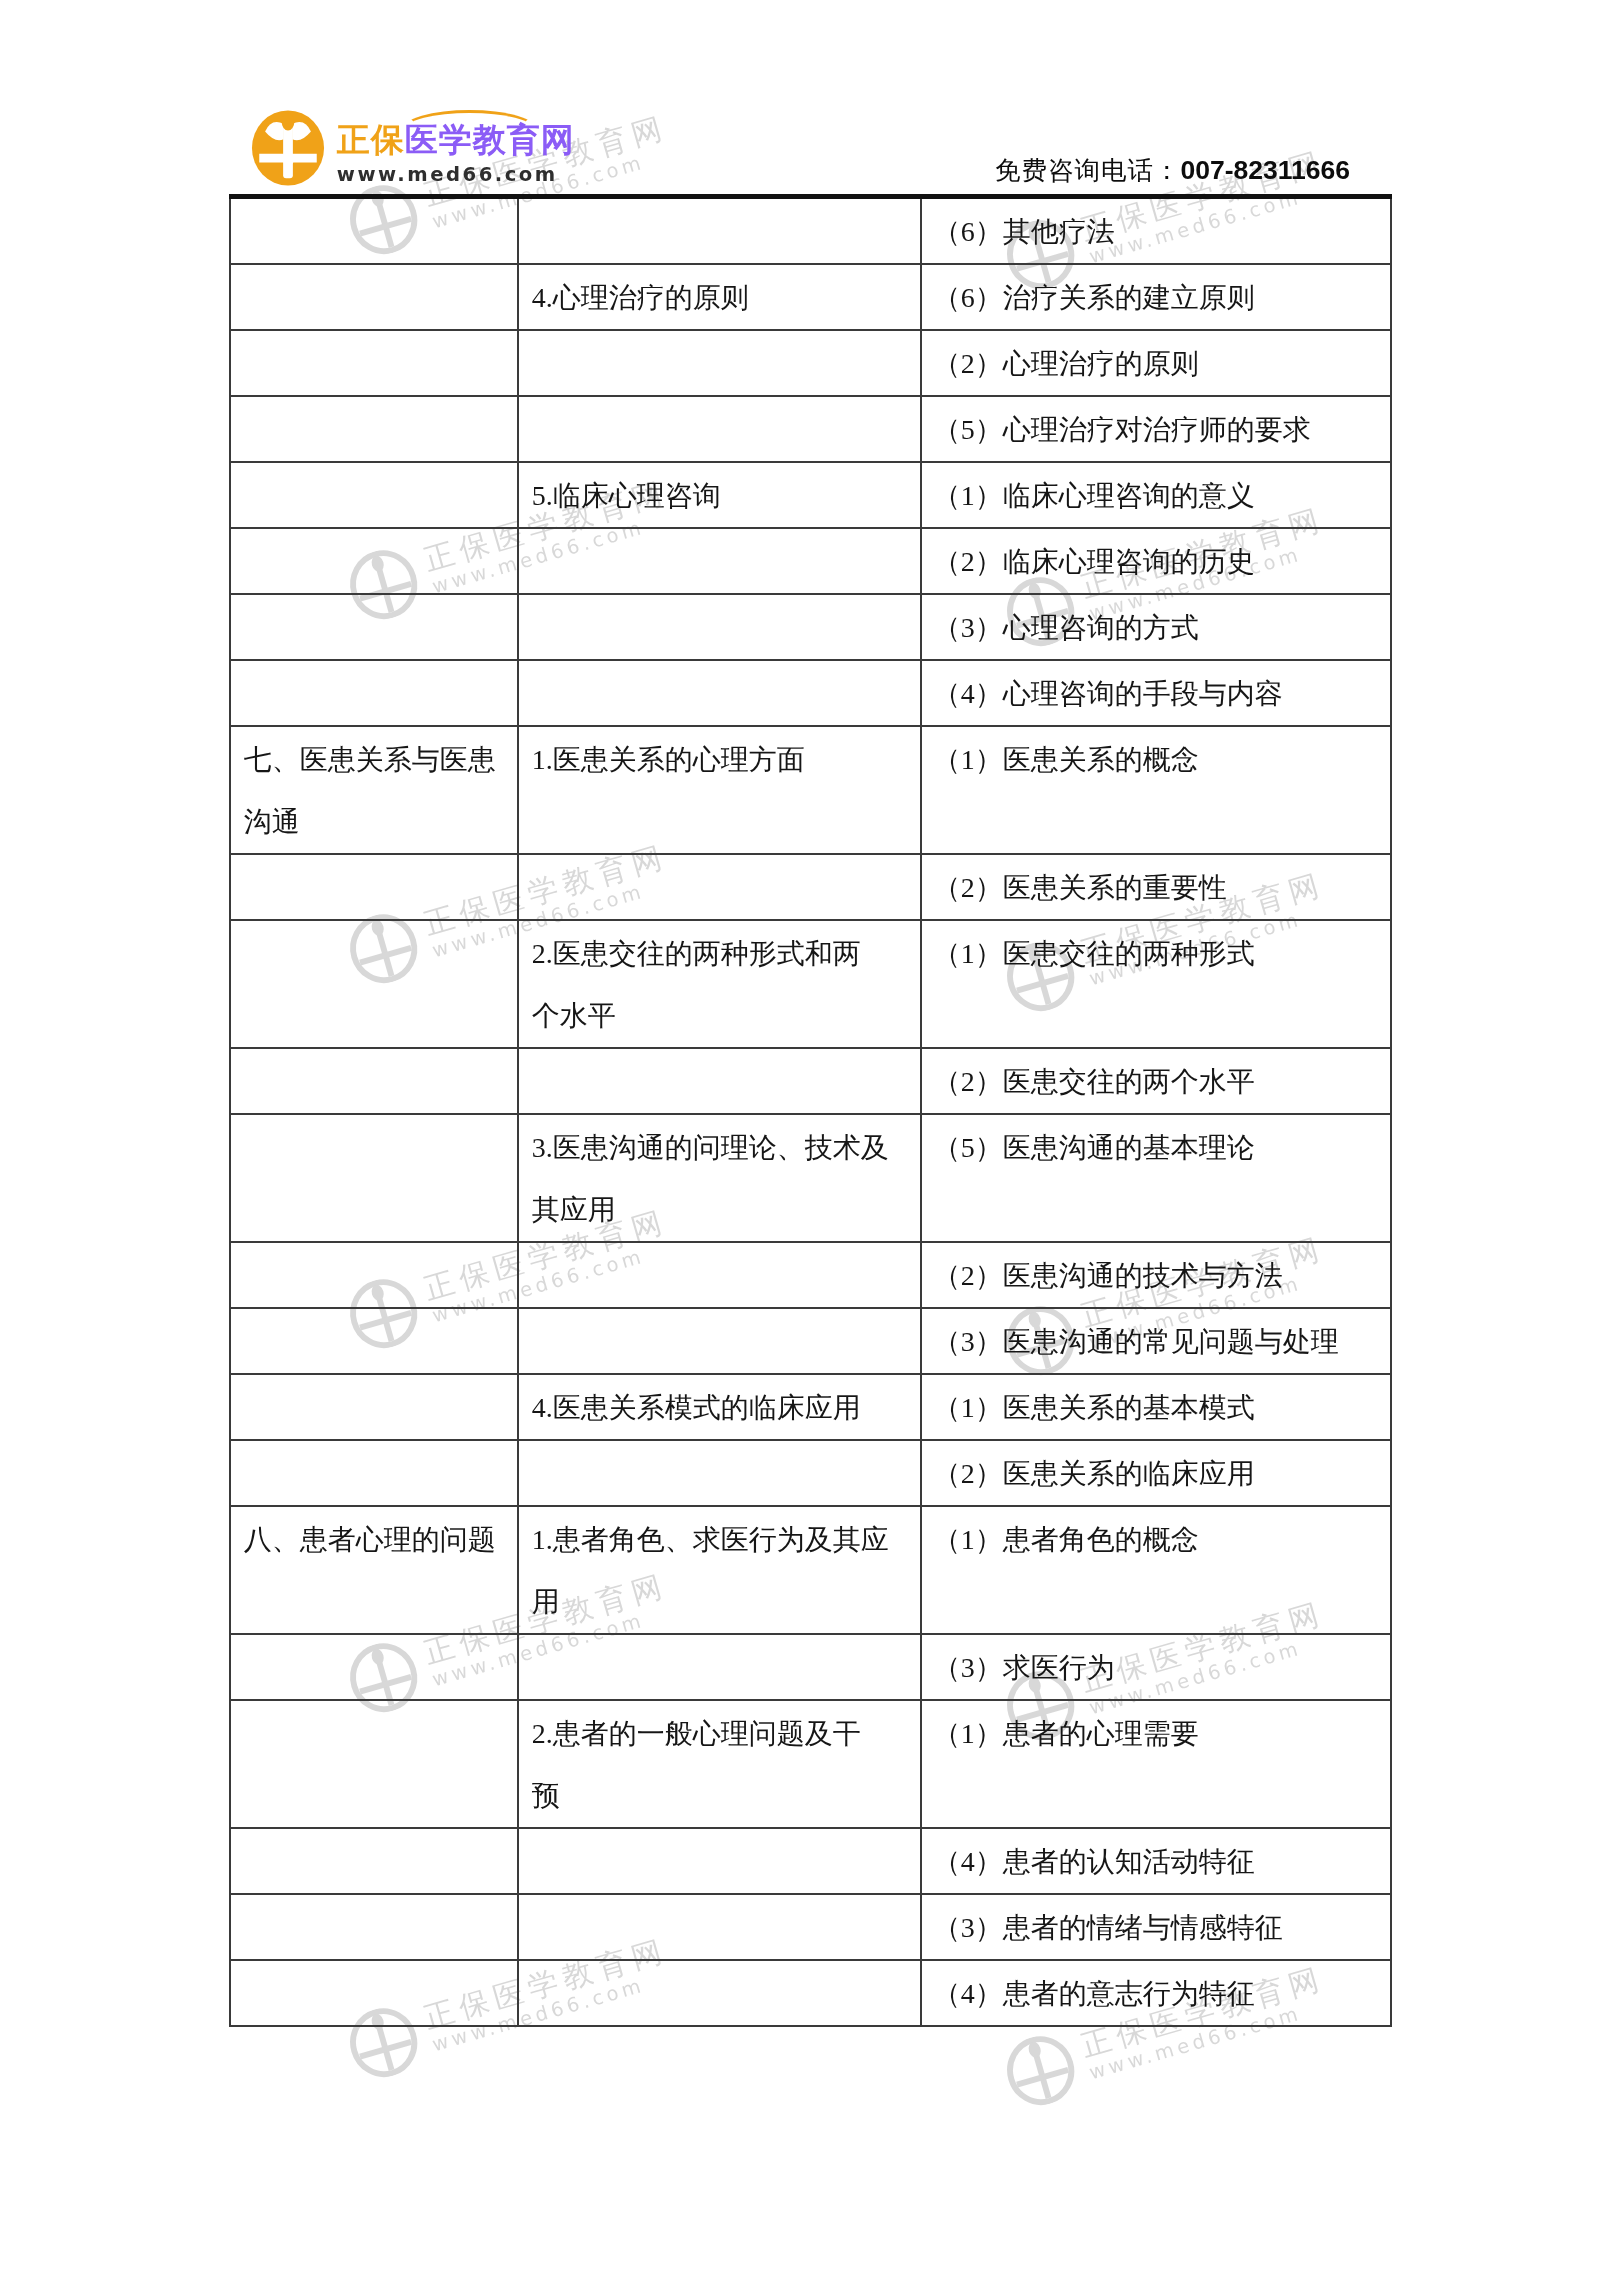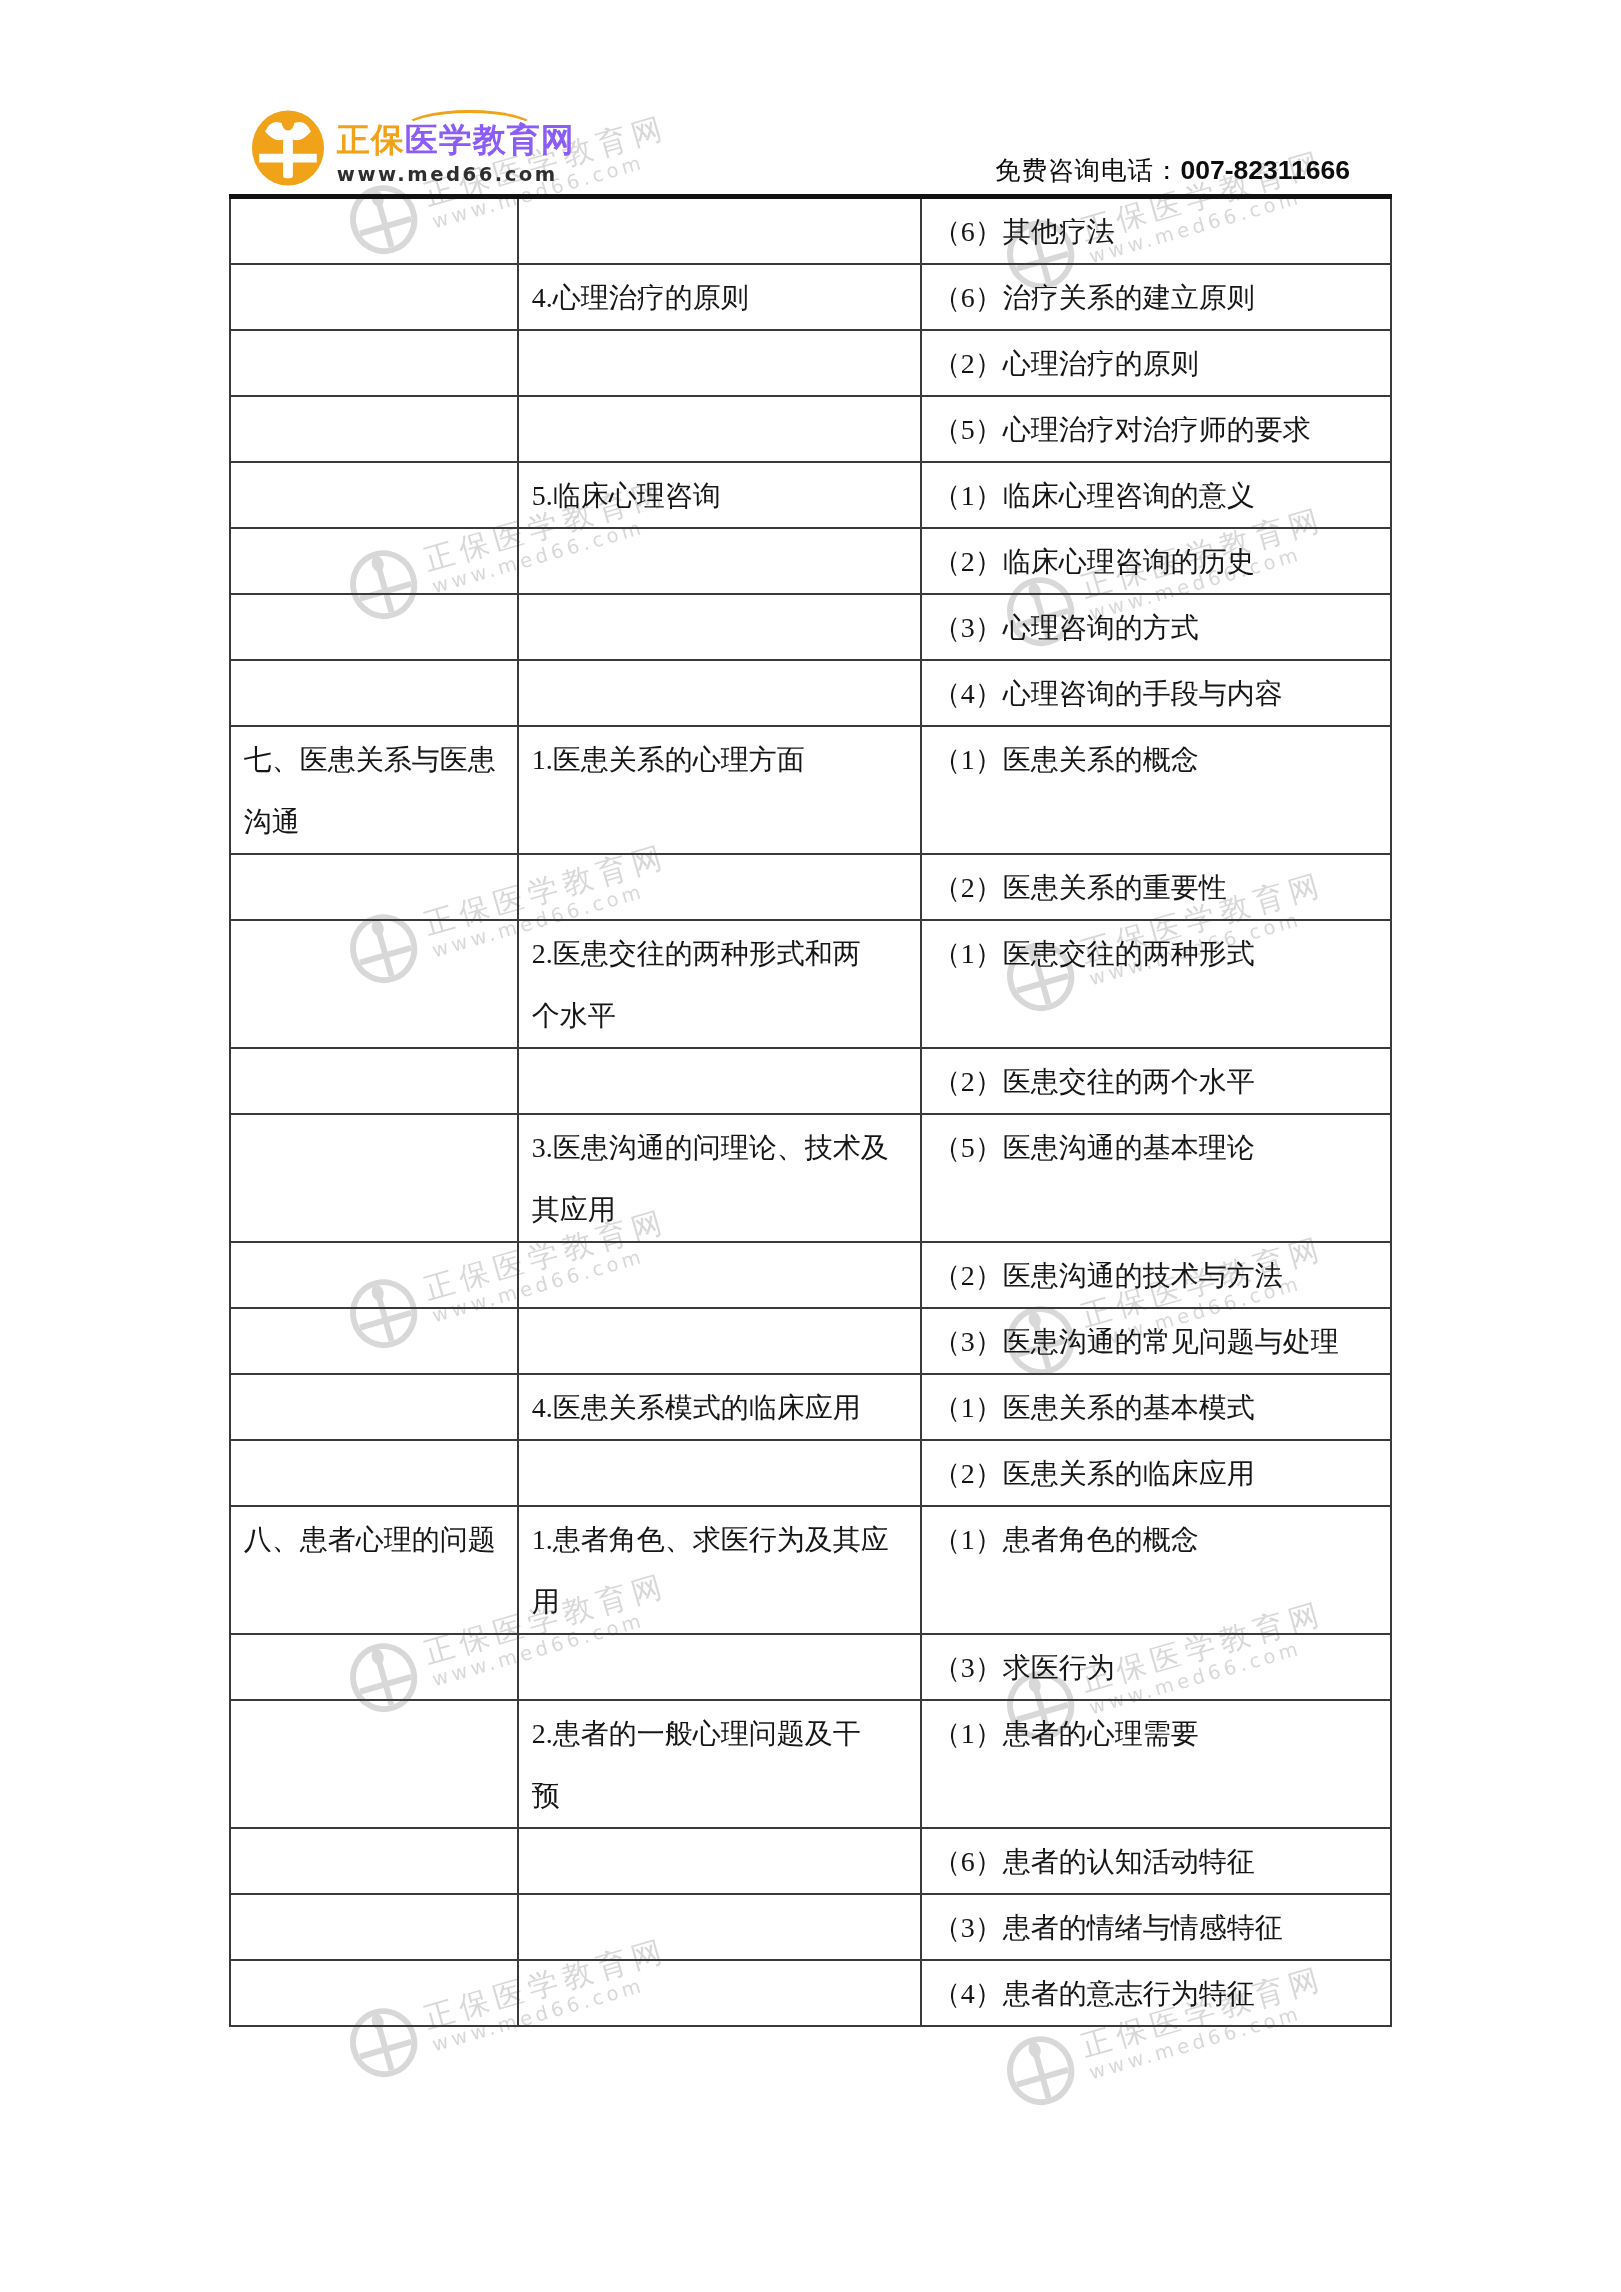--- a/index.html
+++ b/index.html
@@ -347,21 +347,21 @@
           </tr>
           <tr class="tall">
             <td class="c1"></td>
             <td class="c2">2.患者的一般心理问题及干
 预</td>
             <td class="c3">（1）患者的心理需要</td>
           </tr>
           <tr>
             <td class="c1"></td>
             <td class="c2"></td>
-            <td class="c3">（6）患者的认知活动特征</td>
+            <td class="c3">（4）患者的认知活动特征</td>
           </tr>
           <tr>
             <td class="c1"></td>
             <td class="c2"></td>
             <td class="c3">（3）患者的情绪与情感特征</td>
           </tr>
           <tr>
             <td class="c1"></td>
             <td class="c2"></td>
             <td class="c3">（4）患者的意志行为特征</td>

